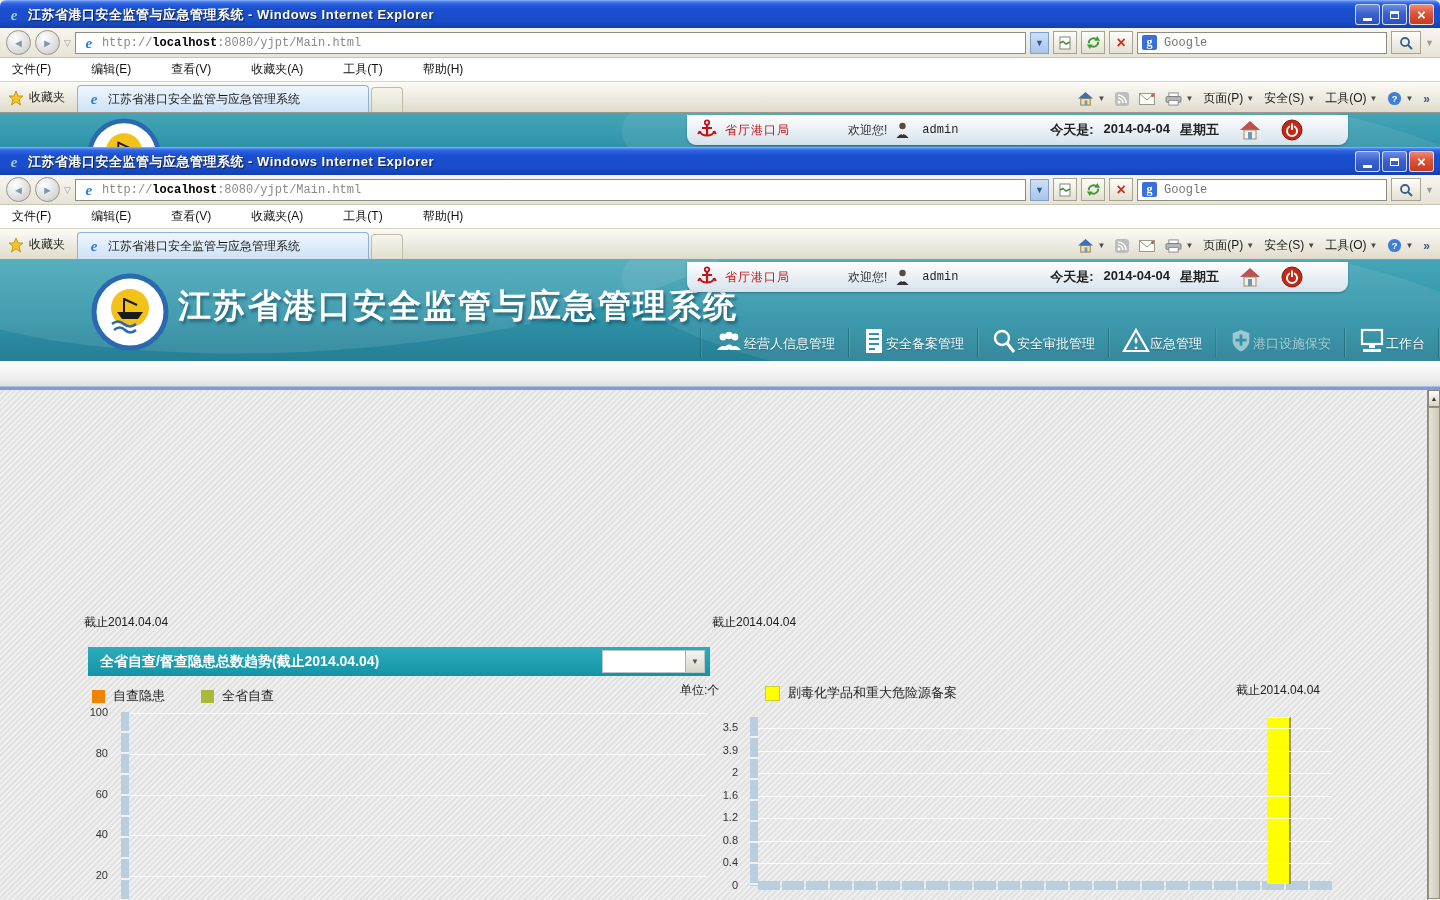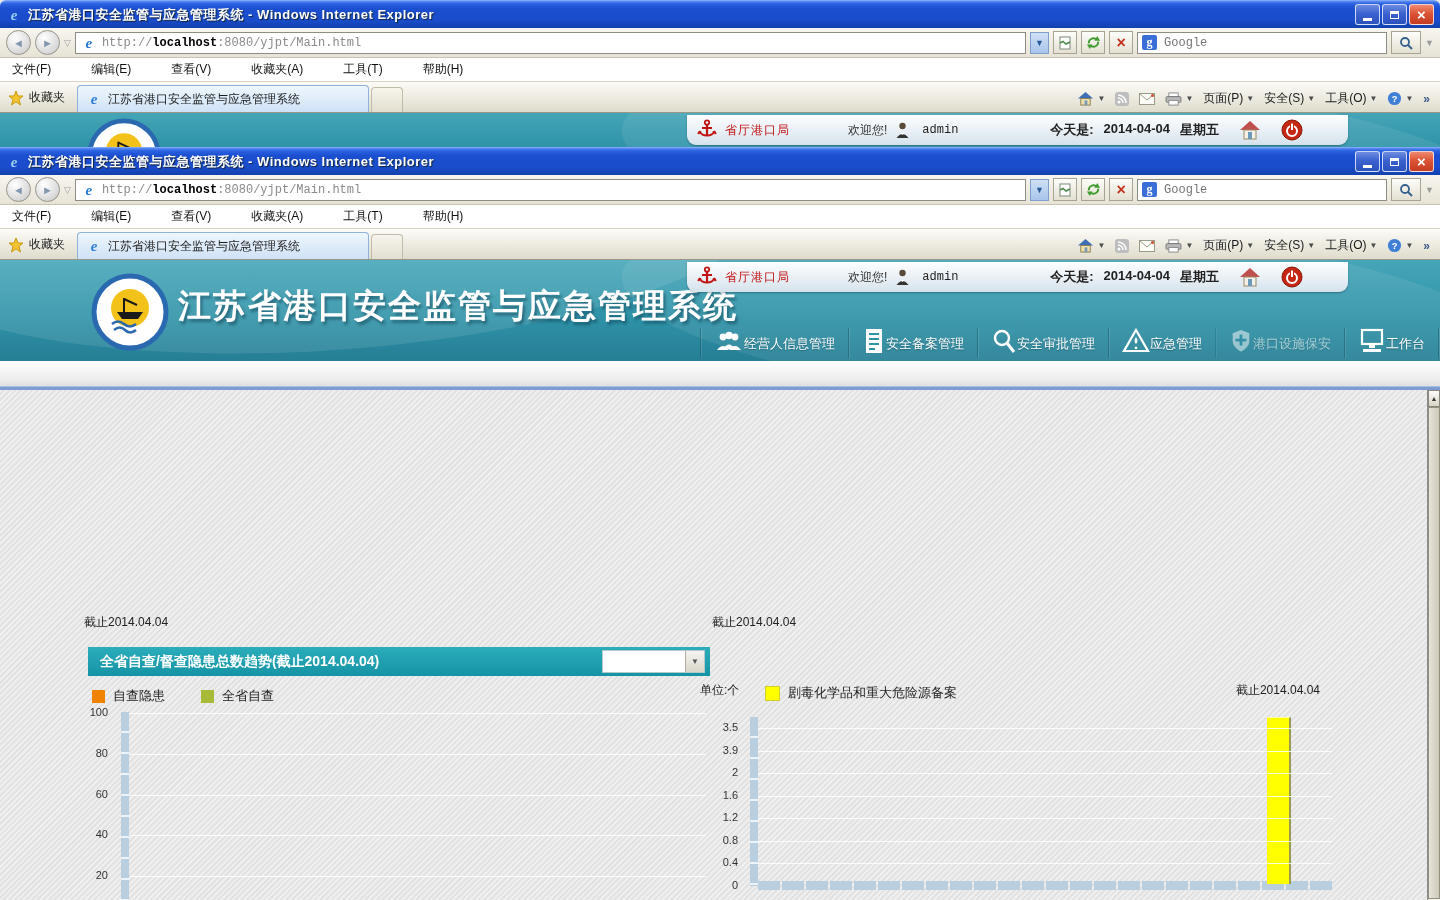--- a/index.html
+++ b/index.html
@@ -555,21 +555,21 @@
     </div>
     <div class="legend" style="left:92px;top:297px;">
       <span class="lsq" style="background:#f08300"></span>
       <span style="margin-right:36px">自查隐患</span>
       <span class="lsq" style="background:#a9ba38"></span>
       <span>全省自查</span>
     </div>
     <div class="vaxis" style="left:121px;top:322px;height:188px;"></div>
 
     <div class="asof" style="left:712px;top:224px;">截止2014.04.04</div>
-    <div class="unit" style="left:700px;top:292px;">单位:个</div>
+    <div class="unit" style="left:680px;top:292px;">单位:个</div>
     <div class="legend" style="left:765px;top:294px;">
       <span class="lsq" style="background:#ffff00;border:1px solid #cfcf30;"></span>
       <span>剧毒化学品和重大危险源备案</span>
     </div>
     <div class="asof" style="left:1225px;top:292px;width:95px;text-align:right;">截止2014.04.04</div>
     <div class="vaxis" style="left:750px;top:327px;height:169px;"></div>
     <div class="baseline" style="left:758px;top:491px;width:574px;"></div>
     <div class="ybar" id="hazard-bar" style="top: 326.71px; height: 167.29px;"></div>
 
     <div id="chart-layer">

